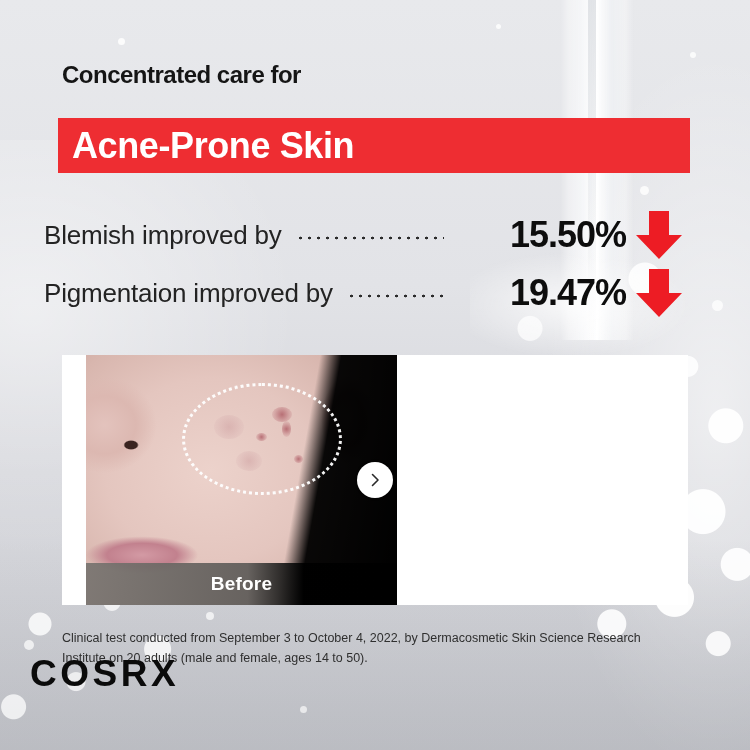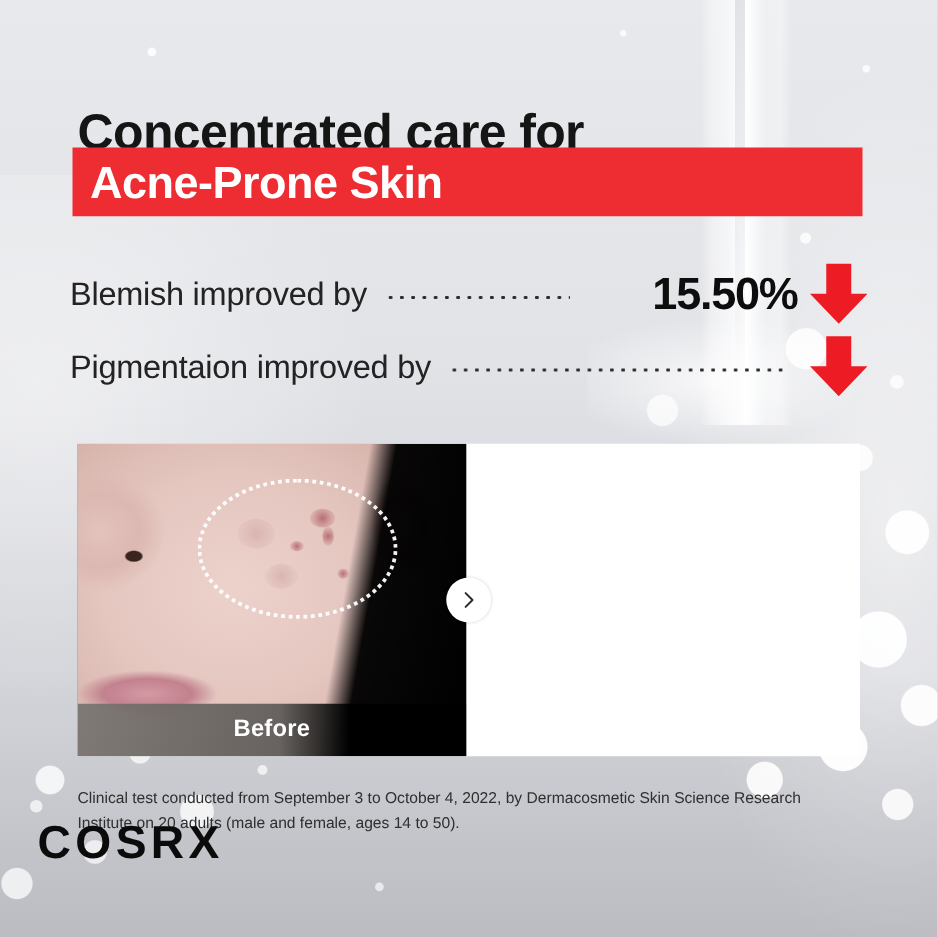--- a/index.html
+++ b/index.html
@@ -91,38 +91,37 @@
     background:
       radial-gradient(ellipse at 40% 50%, rgba(255,255,255,.75) 0%, rgba(255,255,255,0) 58%),
       radial-gradient(circle at 70% 30%, rgba(255,255,255,.85) 0 16px, rgba(255,255,255,0) 17px),
       radial-gradient(circle at 24% 68%, rgba(255,255,255,.70) 0 12px, rgba(255,255,255,0) 13px);
     filter: blur(.6px);
   }
 
   
   .headline {
     position:absolute; left:62px; top:62px;
-    font-size:40px; font-weight:bold; color:#151515;
+    font-size:24px; font-weight:bold; color:#151515;
     letter-spacing:-0.5px; line-height:1.05;
     white-space:nowrap;
-    margin-top:23px;
   }
   .redbar {
     position:absolute; left:58px; top:118px;
     width:632px; height:55px;
     background:#ee2d32;
     display:flex; align-items:center;
   }
   .redbar-text {
     color:#fff; font-size:36px; font-weight:bold;
     letter-spacing:-0.4px; margin-left:14px; white-space:nowrap;
   }
 
   
-  .stats { position:absolute; left:56px; top:206px; width:640px; }
+  .stats { position:absolute; left:44px; top:206px; width:640px; }
   .stat-row {
     position:relative;
     display:flex; align-items:center;
     height:58px;
   }
   .stat-label {
     font-size:26px; color:#232323; white-space:nowrap;
     letter-spacing:-0.2px;
   }
   .leader {
@@ -148,21 +147,21 @@
   }
   .arrow-down svg { display:block; }
 
   
   .compare {
     position:absolute; left:62px; top:355px;
     width:626px; height:250px;
     display:flex; background:#fff;
     overflow:hidden;
   }
-  .panel { position:relative; width:311px; height:250px; overflow:hidden; background:#000; }
+  .panel { position:relative; width:311px; height:250px; overflow:hidden; background:#000;margin-left:24px; }
   .panel + .panel { margin-left:4px; }
 
   
   .face {
     position:absolute; inset:0;
     background:
       
       linear-gradient(100deg, rgba(0,0,0,0) 0 66%, rgba(0,0,0,.96) 72%, #000 100%),
       
       radial-gradient(ellipse 26px 44px at 84% 26%, #c49a95 0%, #9d716c 60%, rgba(0,0,0,0) 100%),
@@ -277,20 +276,21 @@
       <span class="arrow-down">
         <svg width="50" height="52" viewBox="0 0 50 52">
           <polygon points="15,2 35,2 35,26 48,26 25,50 2,26 15,26" fill="#ed1c24"></polygon>
         </svg>
       </span>
     </div>
 
     <div class="stat-row">
       <span class="stat-label">Pigmentaion improved by</span>
       <span class="leader"></span>
+      <span class="stat-value">19.47%</span>
       <span class="arrow-down">
         <svg width="50" height="52" viewBox="0 0 50 52">
           <polygon points="15,2 35,2 35,26 48,26 25,50 2,26 15,26" fill="#ed1c24"></polygon>
         </svg>
       </span>
     </div>
 
   </div>
 
   <div class="compare">

